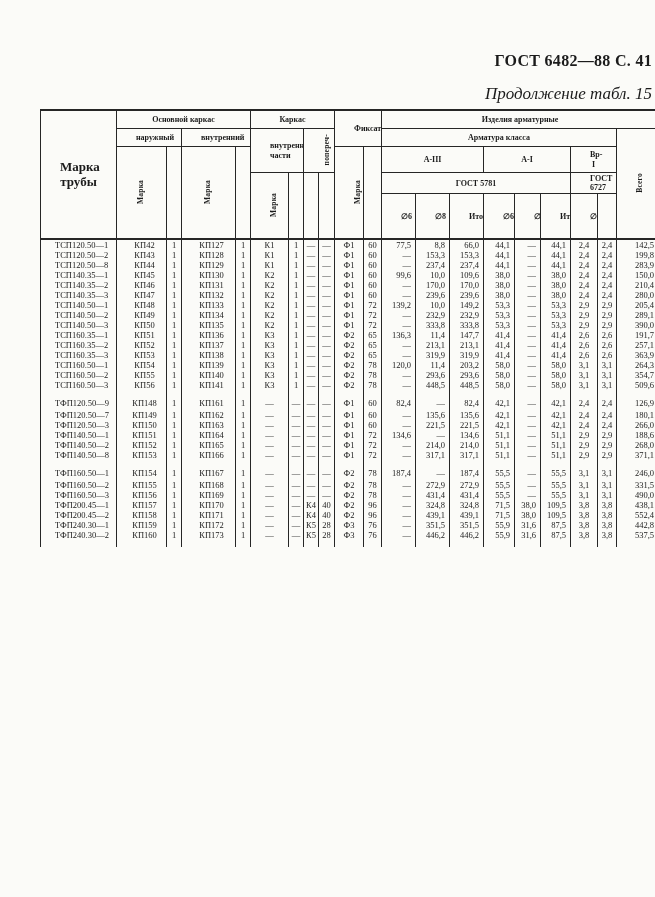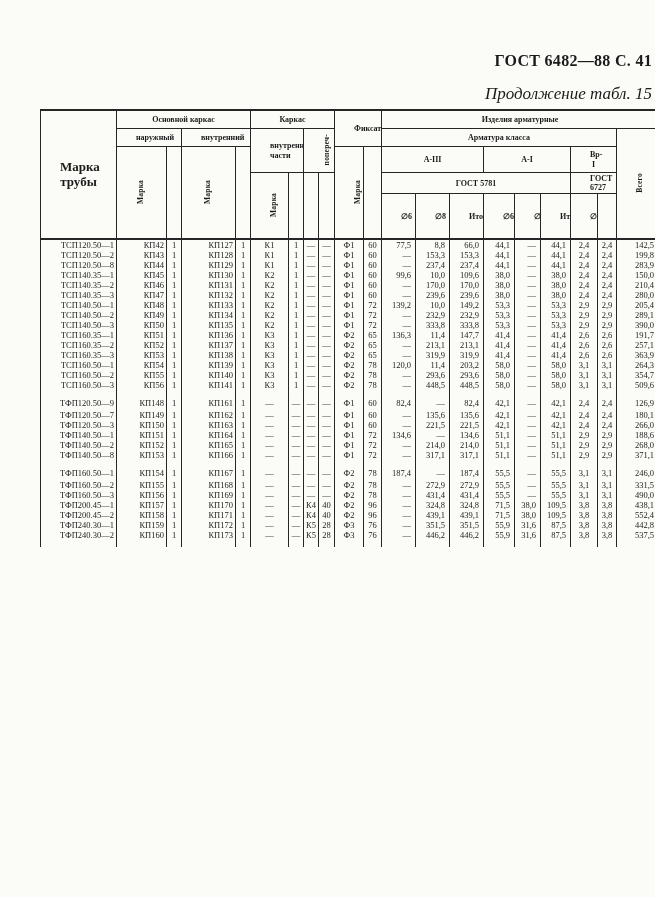--- a/index.html
+++ b/index.html
@@ -71,22 +71,22 @@
     font-size:8.5px;
     padding:0 2px;
     overflow:hidden;
     white-space:nowrap;
     text-align:center;
   }
   tbody tr:first-child td{border-top:2px solid #262626;}
   
   tbody tr:nth-child(16) td,
   tbody tr:nth-child(22) td{padding-top:5px;height:15px;}
-  tbody td.c0{text-align:right;padding-left:4px;}
-  tbody td.c1,tbody td.c3{text-align:right;padding-left:8px;margin-top:15px;}
+  tbody td.c0{text-align:left;padding-left:14px;}
+  tbody td.c1,tbody td.c3{text-align:center;padding-left:8px;margin-top:15px;}
   tbody td.c11,tbody td.c12,tbody td.c13,
   tbody td.c14,tbody td.c15,tbody td.c16,
   tbody td.c19{text-align:right;padding-right:4px;}
   tr.stub td{height:7px;line-height:7px;}
 </style>
 </head>
 <body>
 
 <div class="page-head">
   <div class="gost-ref">ГОСТ 6482—88 С. 41</div>

